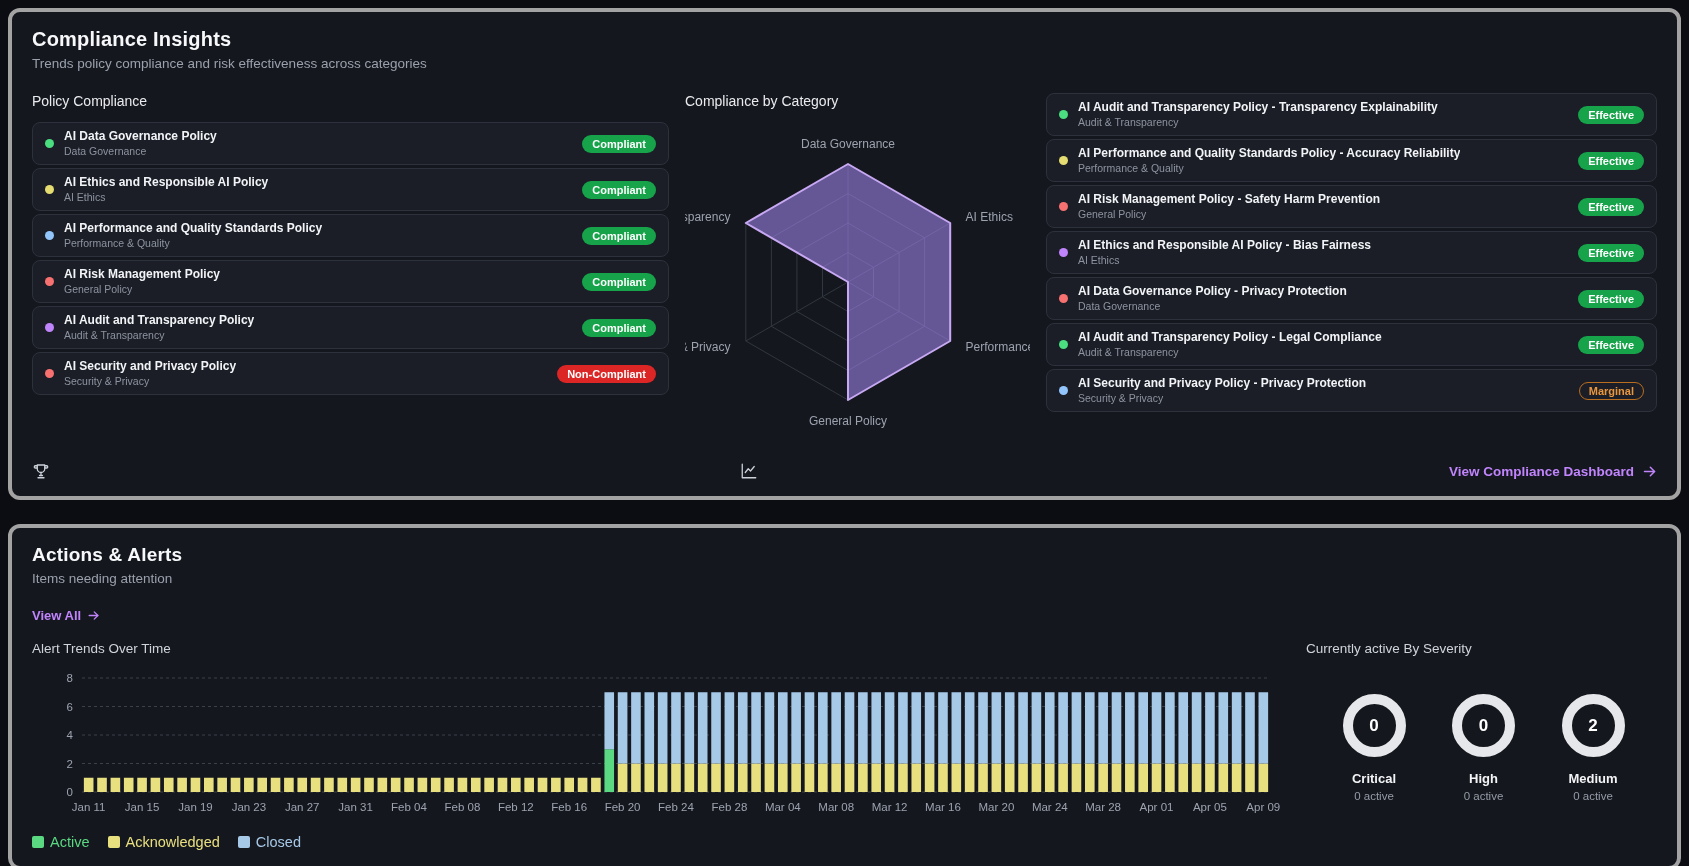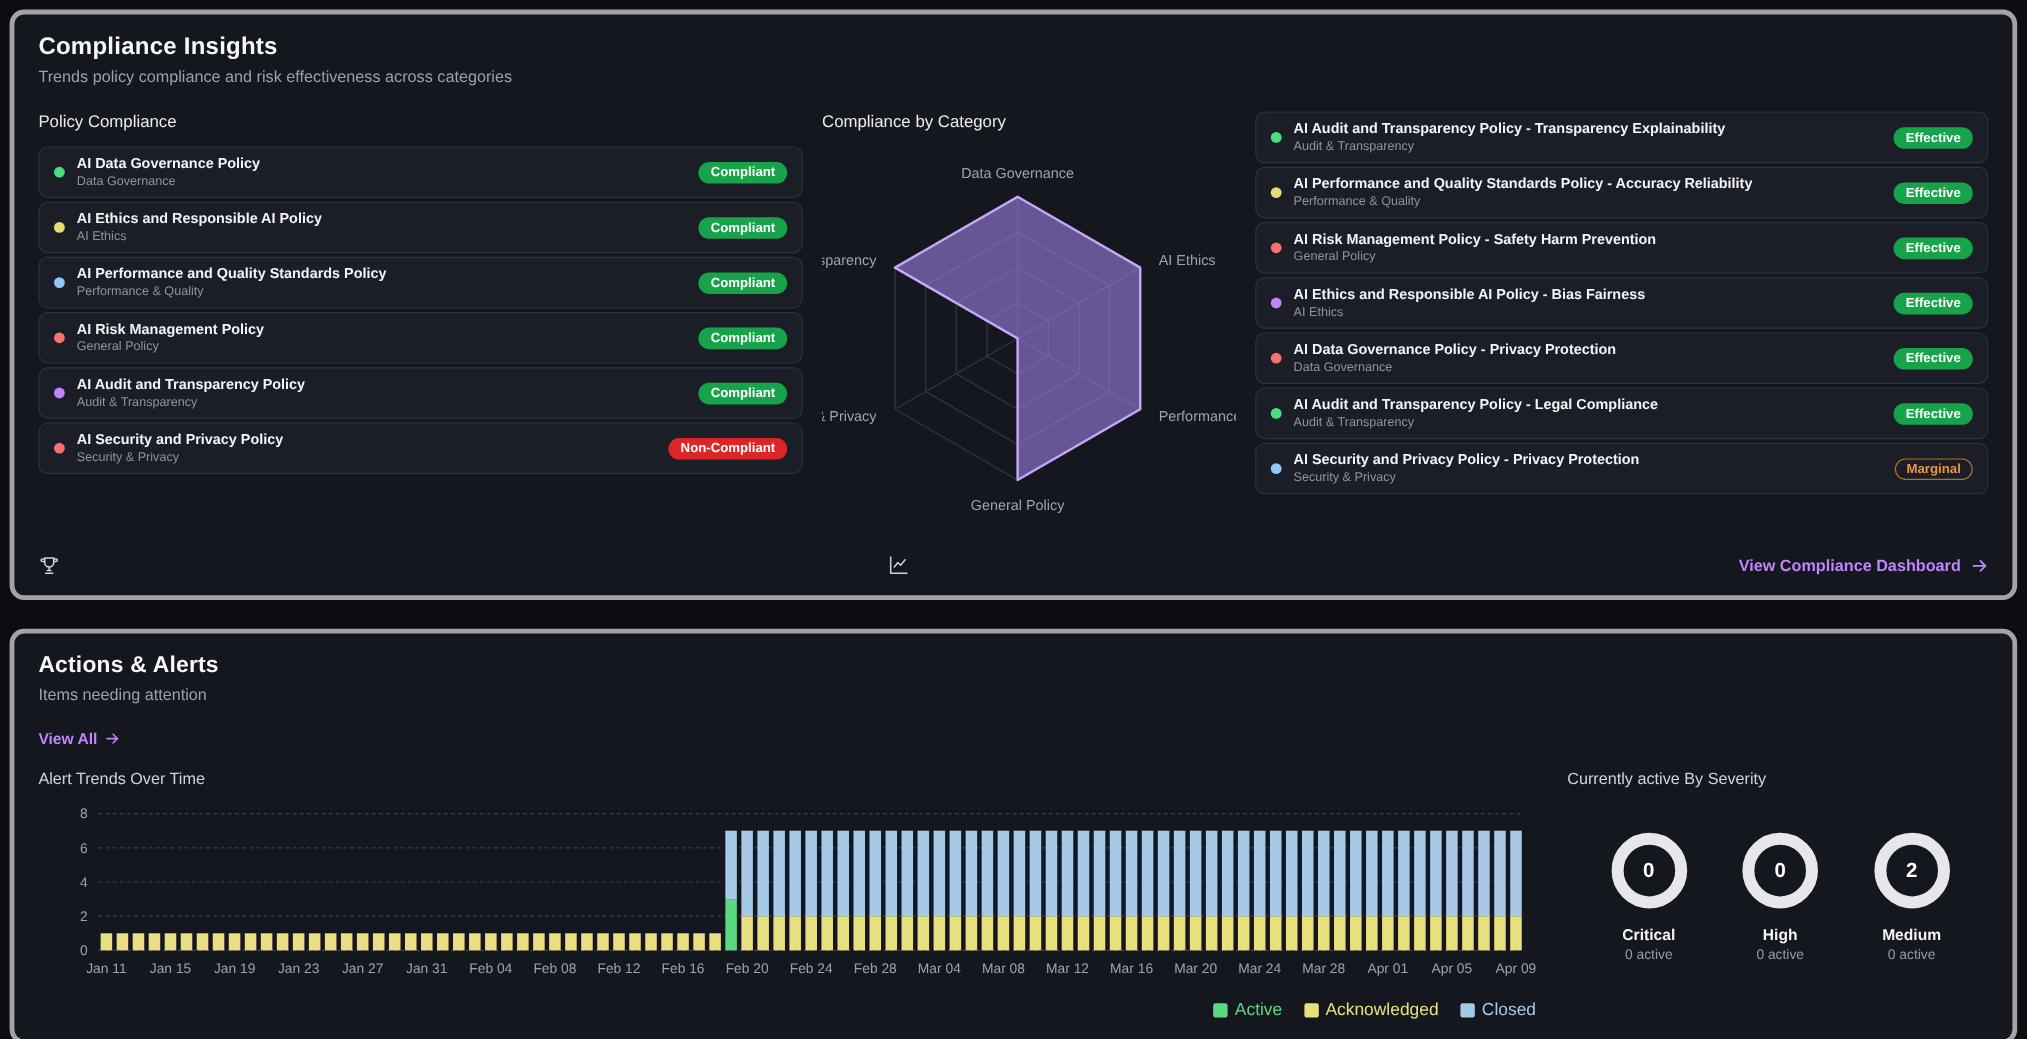--- a/index.html
+++ b/index.html
@@ -49,21 +49,21 @@
   .icon-btn { color:#ccd2da; display:inline-flex; cursor:pointer; background:none; border:none; padding:0; }
   .footer-link { display:inline-flex; align-items:center; gap:8px; color:#c084fc; font-size:13.5px; font-weight:700; text-decoration:none; cursor:pointer; }
 
   
   .aa-header { display:flex; justify-content:space-between; align-items:flex-start;flex-direction:column; }
   .view-all { display:inline-flex; align-items:center; gap:6px; color:#c084fc; font-size:13px; font-weight:700; text-decoration:none; cursor:pointer; margin-top:22px; }
   .aa-body { display:flex; gap:26px; margin-top:18px; flex:1; }
   .aa-chart { width:1248px; }
   .chart-heading { font-size:13.5px; font-weight:400; color:#cfd4db; margin:0 0 12px; }
   #alert-svg { overflow:visible; display:block; }
-  .legend { display:flex; justify-content:flex-end; gap:18px; margin-top:8px; font-size:14.5px; }
+  .legend { display:flex; justify-content:flex-start; gap:18px; margin-top:8px; font-size:14.5px; }
   .legend-item { display:inline-flex; align-items:center; gap:6px; cursor:pointer; }
   .legend-swatch { width:12px; height:12px; border-radius:2px; display:inline-block; }
 
   .aa-severity { flex:1; display:flex; flex-direction:column; }
   .sev-row { display:flex; justify-content:space-between; padding:0 14px 0 18px; margin-top:26px; }
   .sev-item { display:flex; flex-direction:column; align-items:center; width:100px; }
   .donut {
     width:63px; height:63px; border:10px solid #e5e7eb; border-radius:50%;
     display:flex; align-items:center; justify-content:center;
     font-size:17px; font-weight:800; color:#ffffff;

